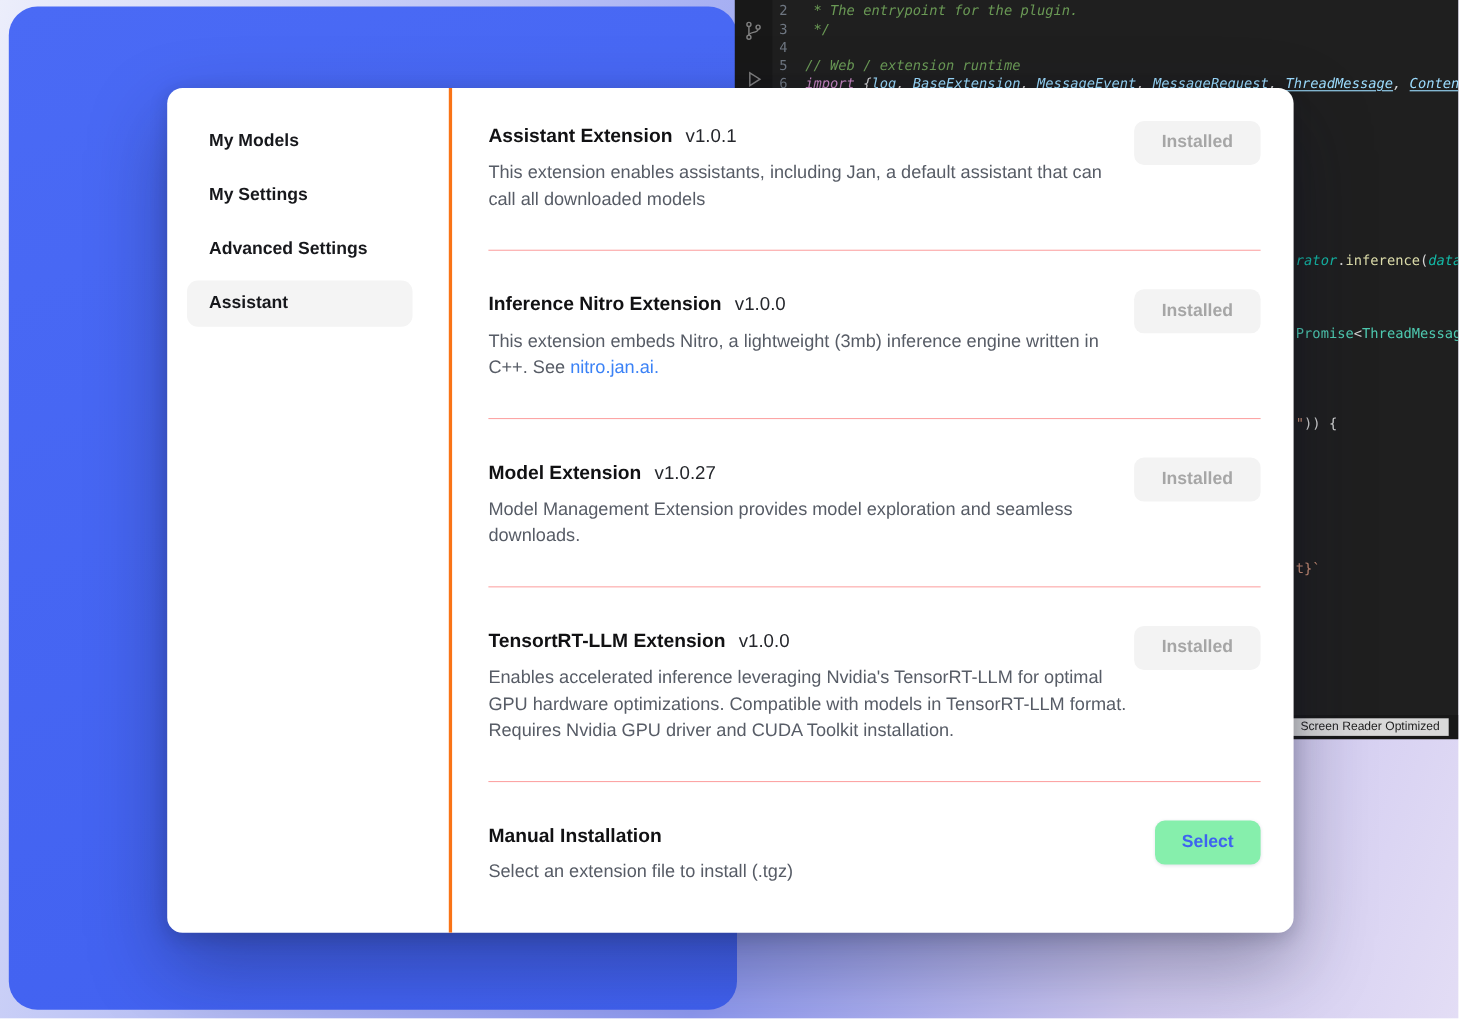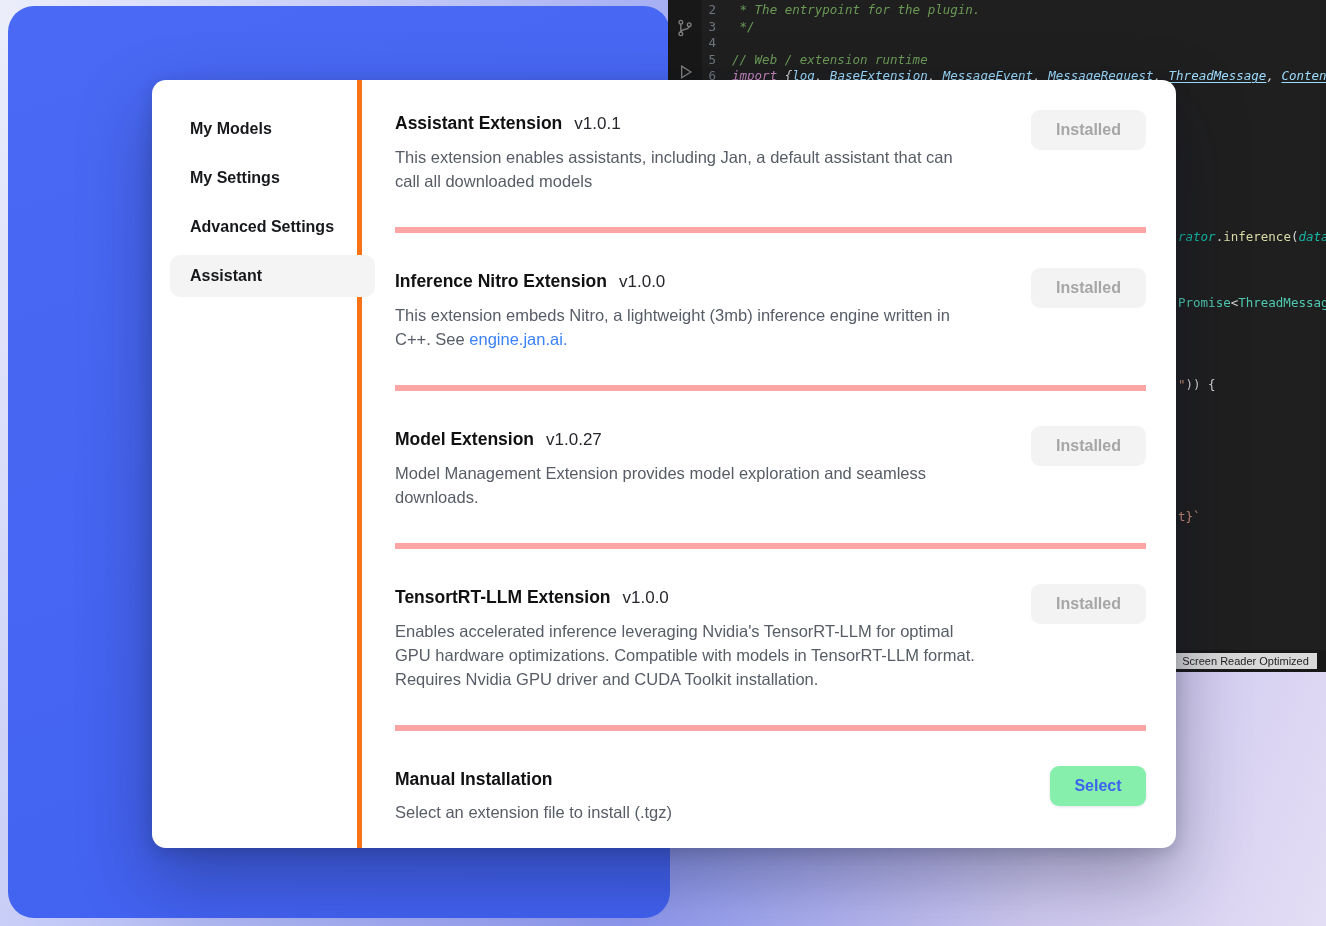--- a/index.html
+++ b/index.html
@@ -61,34 +61,34 @@
   }
 
   
   .modal {
     position:absolute; left:152px; top:80px; width:1024px; height:768px;
     background:#ffffff; border-radius:14px; overflow:hidden; display:flex;
     box-shadow:0 30px 70px rgba(18,20,45,0.35), 0 4px 16px rgba(18,20,45,0.18);
     z-index:5;
   }
   .sidebar {
-    flex:none; width:210px; border-right:5px solid #f97316;
+    flex:none; width:259px; border-right:3px solid #f97316;
     padding:28px 16px 0 18px;
   }
   .side-item {
     width:205px; padding:12px 20px; margin-bottom:7px;
     font-size:16px; font-weight:700; color:#17181c;
     border-radius:10px; cursor:pointer; white-space:nowrap;
   }
   .side-item.active { background:#f4f4f4; }
 
   .content { flex:1; padding:0 30px 0 33px; overflow:hidden; }
   .ext-row {
     display:flex; justify-content:space-between; align-items:flex-start;
-    padding:35px 0 34px; border-top:6px solid #fca5a5;
+    padding:35px 0 34px; border-top:1px solid #fca5a5;
   }
   .ext-row:first-child { border-top:none; padding-top:30px; }
   .ext-info { max-width:585px; }
   .ext-title { font-size:17.5px; line-height:26px; color:#111113; }
   .ext-name { font-weight:700; }
   .ext-version { font-weight:500; color:#25272c; margin-left:12px; font-size:17px; }
   .ext-desc { margin-top:8px; font-size:16.5px; line-height:24px; color:#575c66; }
   .desc-link { color:var(--link-blue, #3b82f6); text-decoration:none; cursor:pointer; }
   .ext-btn {
     flex:none; font-family:"Liberation Sans", sans-serif;
@@ -157,21 +157,21 @@
         <div class="ext-row">
           <div class="ext-info">
             <div class="ext-title"><span class="ext-name">Assistant Extension</span><span class="ext-version">v1.0.1</span></div>
             <div class="ext-desc"><span>This extension enables assistants, including Jan, a default assistant that can call all downloaded models</span></div>
           </div>
           <button class="ext-btn btn-installed">Installed</button>
         </div>
         <div class="ext-row">
           <div class="ext-info">
             <div class="ext-title"><span class="ext-name">Inference Nitro Extension</span><span class="ext-version">v1.0.0</span></div>
-            <div class="ext-desc"><span>This extension embeds Nitro, a lightweight (3mb) inference engine written in C++. See </span><a class="desc-link">engine.jan.ai.</a></div>
+            <div class="ext-desc"><span>This extension embeds Nitro, a lightweight (3mb) inference engine written in C++. See </span><a class="desc-link">nitro.jan.ai.</a></div>
           </div>
           <button class="ext-btn btn-installed">Installed</button>
         </div>
         <div class="ext-row">
           <div class="ext-info">
             <div class="ext-title"><span class="ext-name">Model Extension</span><span class="ext-version">v1.0.27</span></div>
             <div class="ext-desc"><span>Model Management Extension provides model exploration and seamless downloads.</span></div>
           </div>
           <button class="ext-btn btn-installed">Installed</button>
         </div>

